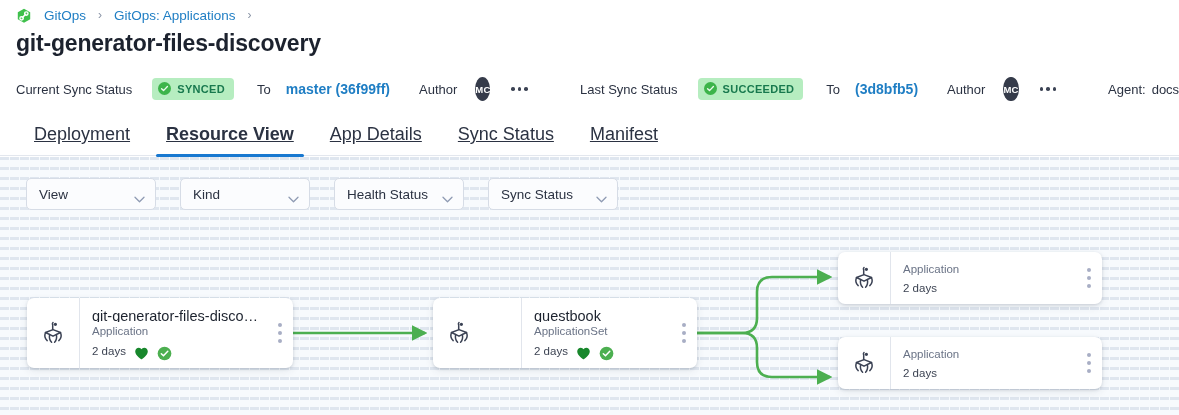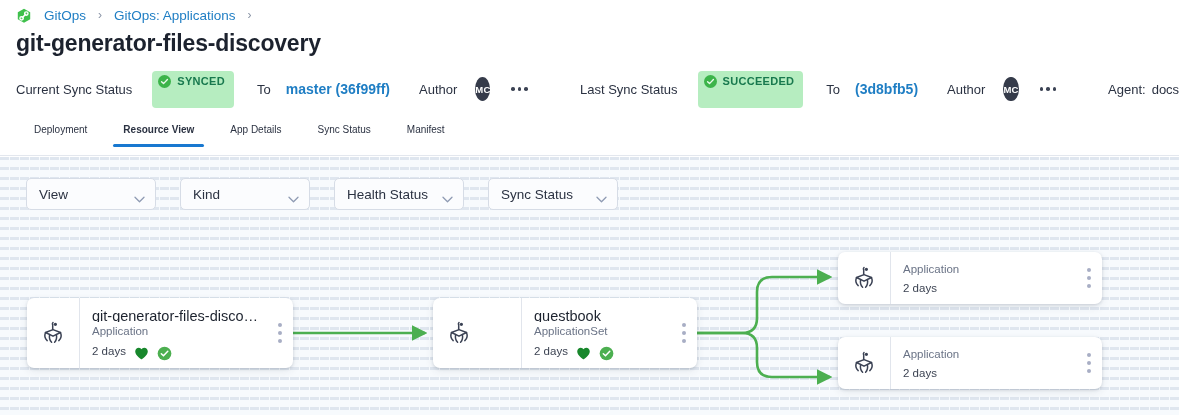--- a/index.html
+++ b/index.html
@@ -31,21 +31,21 @@
   
   .statusbar {
     position:absolute; left:16px; top:74px; right:0; height:30px;
     display:flex; align-items:center; gap:8px;
     font-size:13px; color:#2b3242;
   }
   .sb-label { color:#2b3242; font-size:13px; white-space:nowrap; }
   .badge {
     display:inline-flex; align-items:center; gap:6px;
     background:#b6edc0; border-radius:4px;
-    padding:4px 9px 20px 6px; margin-left:12px;
+    padding:4px 9px 5px 6px; margin-left:12px;
     font-size:11px; font-weight:bold; letter-spacing:0.3px;
     color:#18794e;
   }
   .badge-dot { width:13px; height:13px; flex:0 0 13px; }
   .sb-to { margin-left:15px; color:#2b3242; font-size:13px; }
   .sb-rev { margin-left:7px; color:#1f7ec4; font-weight:bold; font-size:14px; white-space:nowrap; }
   .sb-author { margin-left:21px; color:#2b3242; font-size:13px; }
   .avatar {
     width:24px; height:24px; border-radius:50%;
     background:#353b4a; color:#fff;
@@ -61,23 +61,24 @@
 
   
   .tabs {
     position:absolute; left:0; top:118px; width:1179px; height:38px;
     display:flex; align-items:flex-start; gap:0;
     border-bottom:1px solid #e3e7ee;
     padding-left:16px;
   }
   .tab {
     padding:6px 18px 12px 18px;
-    font-size:10px; color:#2b3242;
+    font-size:18px; color:#2b3242;
     position:relative; white-space:nowrap;
     cursor:pointer;
+    text-decoration:underline;
   }
   .tab.active { font-weight:bold; }
   .tab.active:after {
     content:""; position:absolute; left:8px; right:8px; bottom:0;
     height:3px; background:#1878d0; border-radius:2px;
   }
   .tab.disabled { color:#a7adba; }
 
   
   .canvas {

